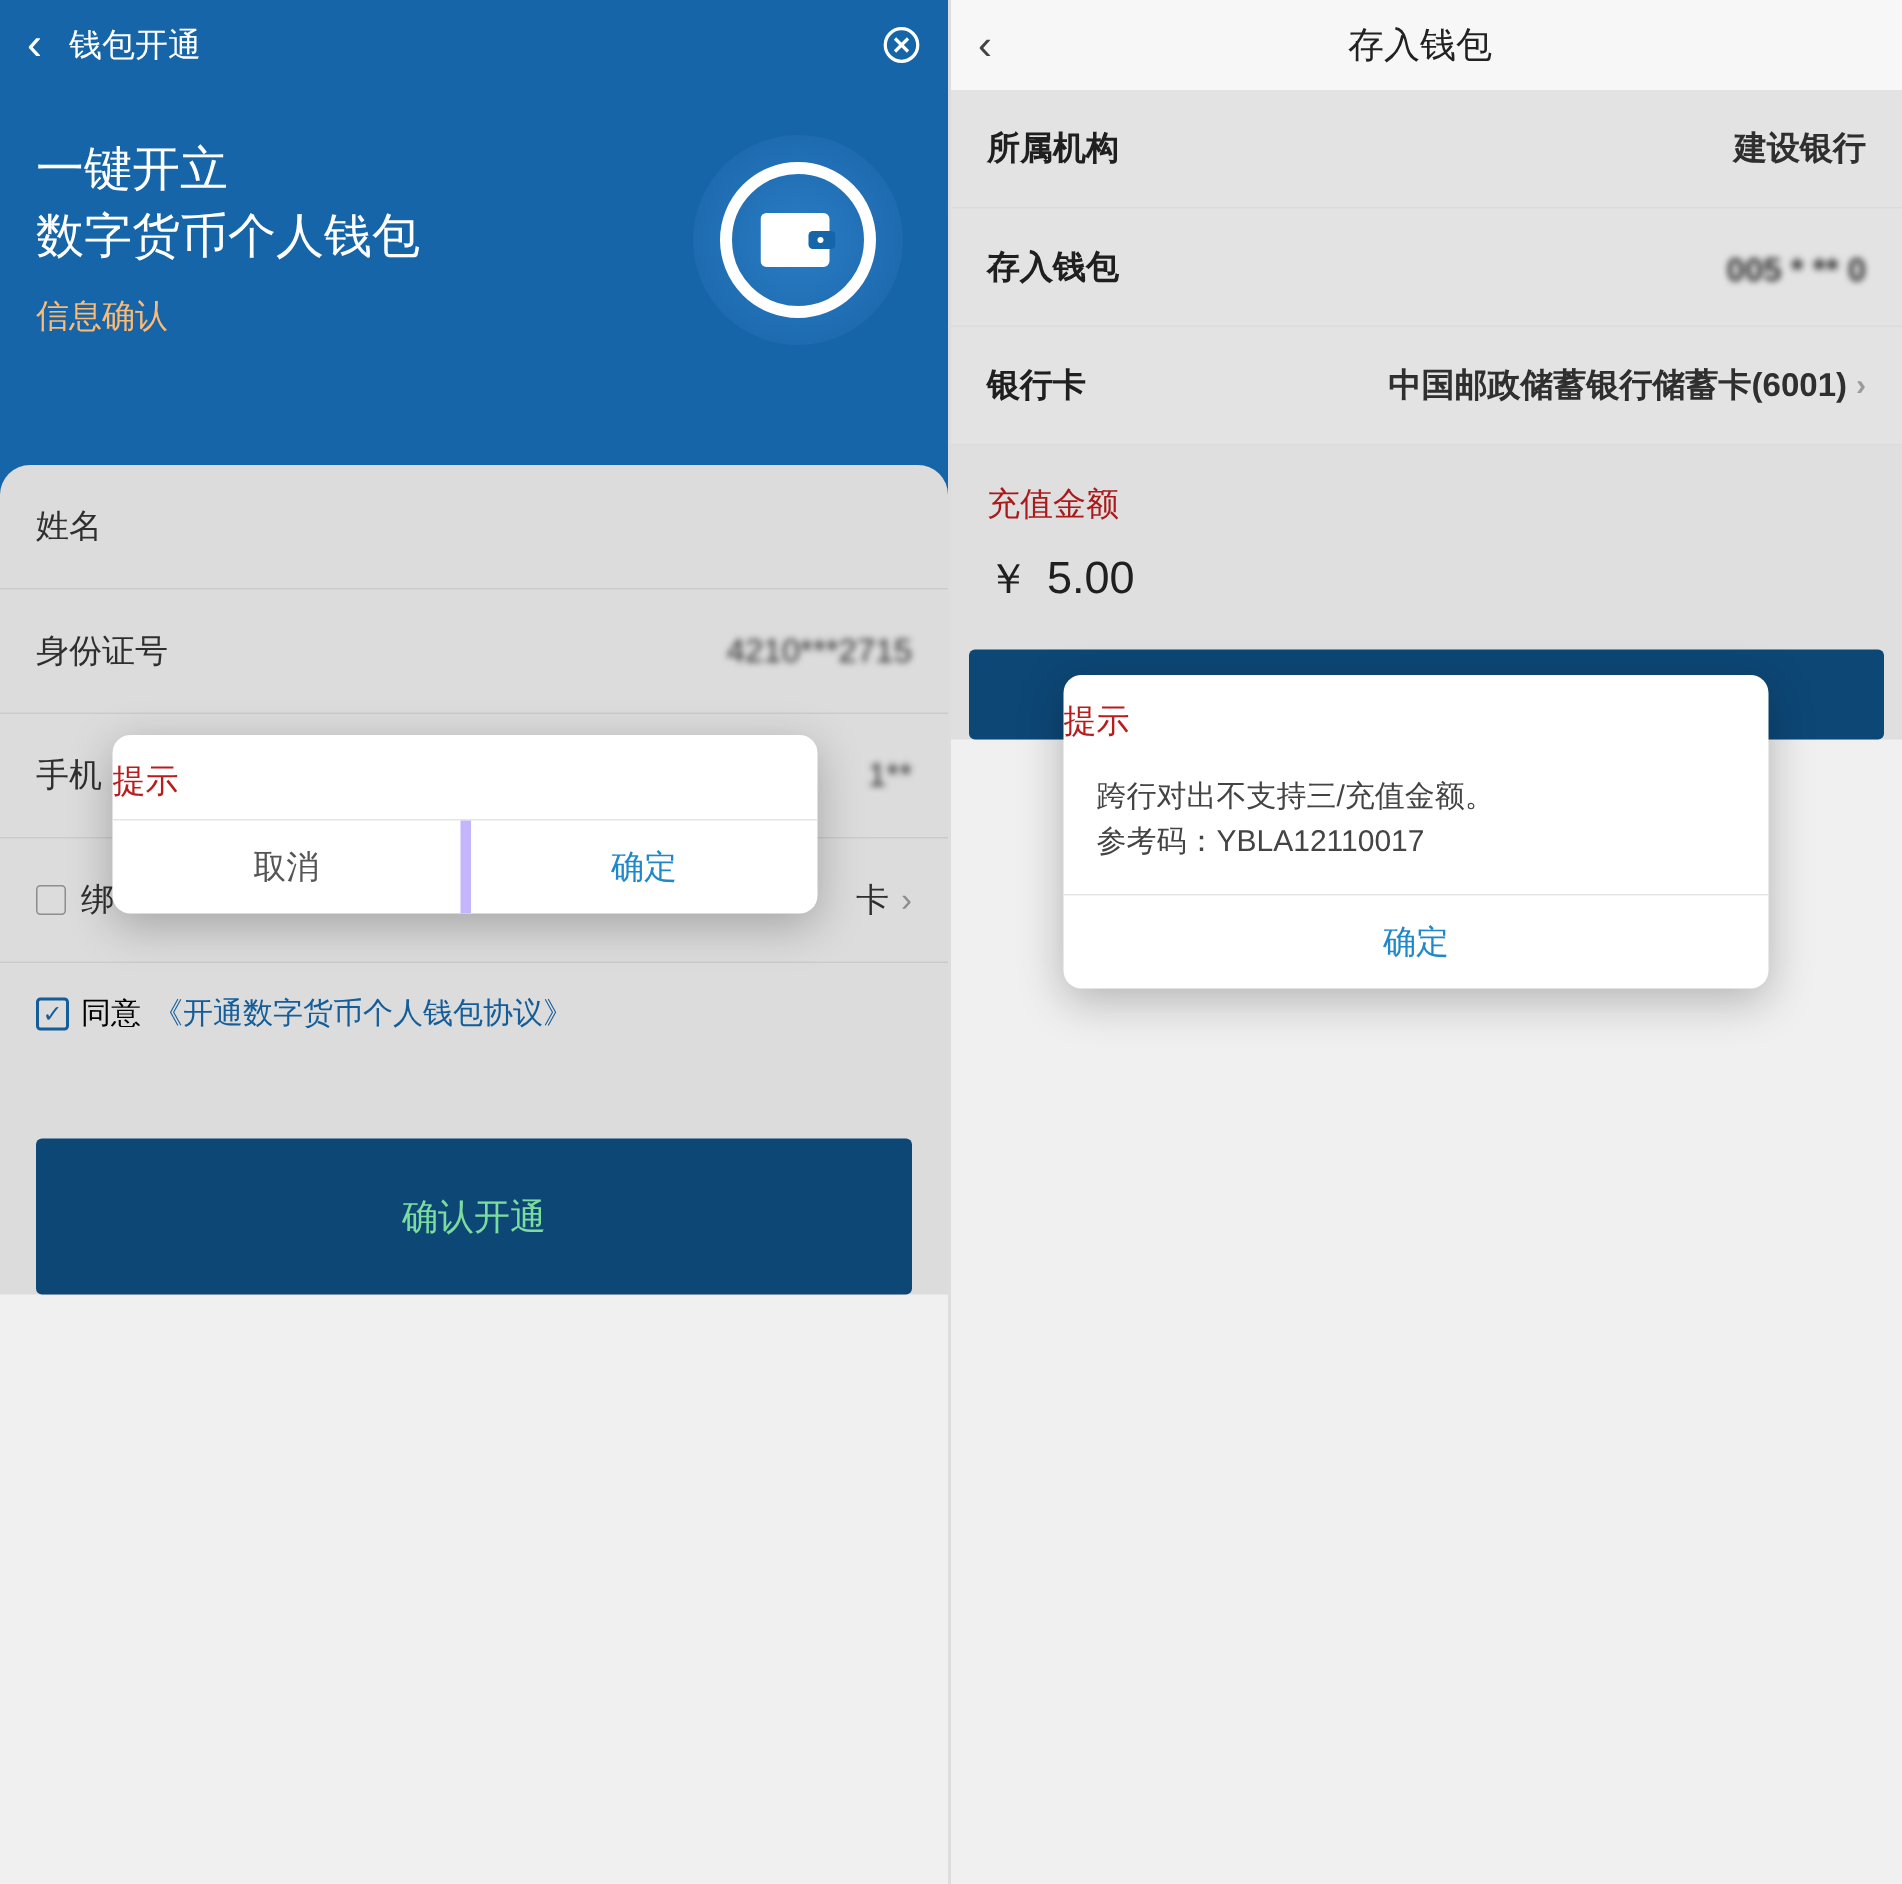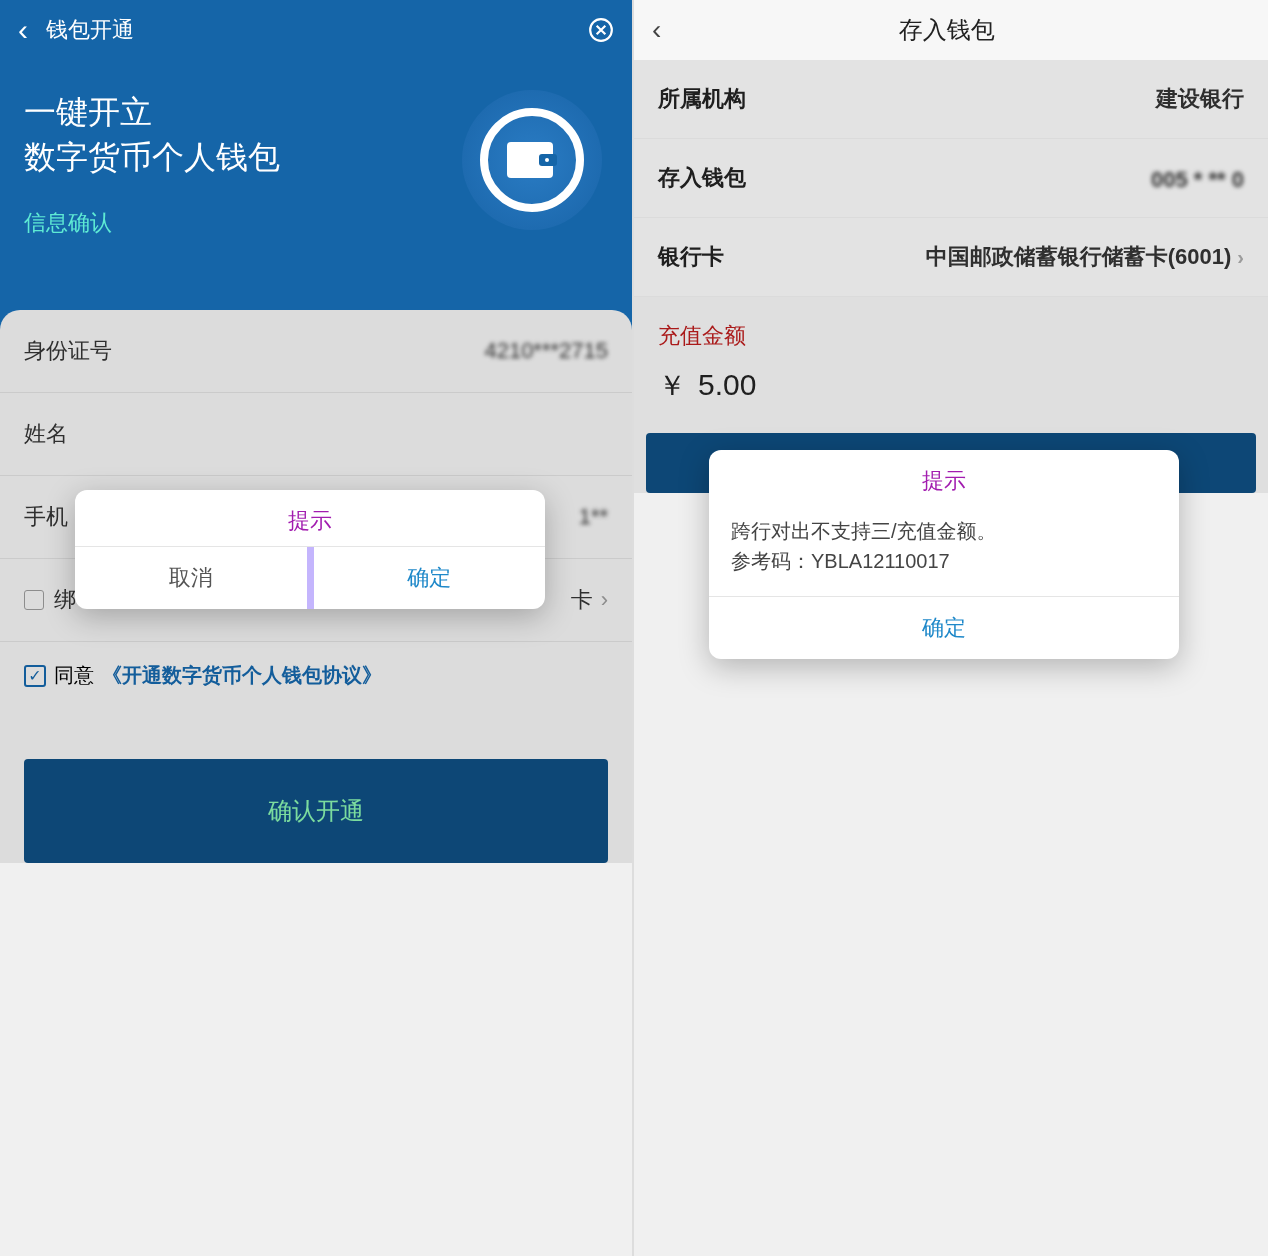--- a/index.html
+++ b/index.html
@@ -8,51 +8,51 @@
 .phone-left { border-right: 2px solid #ddd; }
 
 
 .hdr-blue { background: #1565a8; color: #fff; height: 60px; display: flex; align-items: center; padding: 0 18px; font-size: 22px; }
 .hdr-blue .back { font-size: 30px; margin-right: 18px; font-weight: 200; }
 .hdr-blue .title { flex: 1; }
 .hdr-blue .close { width: 26px; height: 26px; }
 
 .hero { background: #1565a8; position: relative; height: 280px; padding: 30px 24px 0; color: #fff; }
 .hero h1 { font-size: 32px; font-weight: 400; line-height: 1.4; }
-.hero .sub { font-size: 22px; color: #5eead4; margin-top: 28px; }
+.hero .sub { font-size: 22px; color: #fdba74; margin-top: 16px; }
 .hero .wallet-badge { position: absolute; right: 30px; top: 30px; width: 140px; height: 140px; border-radius: 50%; background: radial-gradient(circle, #2a7cc4 0%, #1e6bb0 70%, #1565a8 100%); display: flex; align-items: center; justify-content: center; }
 .wallet-ring { width: 104px; height: 104px; border: 8px solid #fff; border-radius: 50%; display: flex; align-items: center; justify-content: center; }
 .wallet-icon-svg { width: 50px; height: 40px; fill: #fff; }
 
 .form-card { background: #efefef; border-radius: 20px 20px 0 0; margin-top: -30px; position: relative; }
 .row { padding: 26px 24px; border-bottom: 1px solid #ddd; display: flex; align-items: center; justify-content: space-between; font-size: 22px; color: #333; }
 .row .val { color: #333; filter: blur(2px); }
 .row .chev { color: #999; font-size: 22px; margin-left: 8px; }
 .row-chk { padding: 20px 24px; display: flex; align-items: center; font-size: 20px; gap: 8px; }
 .chkbox { width: 22px; height: 22px; border: 2px solid #1565a8; border-radius: 3px; display: flex; align-items: center; justify-content: center; color: #1565a8; font-size: 16px; }
-.link { color: #1565a8; font-weight: bold; }
+.link { color: #1565a8; }
 .big-btn { margin: 50px 24px 0; background: #0e4d80; color: #86efac; text-align: center; padding: 36px 0; font-size: 24px; border-radius: 4px; font-family: Liberation Serif, serif; }
 
 
 .hdr-white { background: #f7f7f7; color: #222; height: 60px; display: flex; align-items: center; padding: 0 18px; font-size: 24px; }
 .hdr-white .back { font-size: 28px; margin-right: 10px; color: #444; }
 .hdr-white .title { flex: 1; text-align: center; padding-right: 28px; }
 .r-body { background: #f2f2f2; }
 .r-row { padding: 24px; background: #f7f7f7; display: flex; justify-content: space-between; align-items: flex-end; font-size: 22px; color: #222; border-bottom: 1px solid #eee; font-weight: bold; }
 .r-row .val { color: #333; }
 .r-row .val.blur { filter: blur(2px); }
 .r-row .chev { color: #aaa; font-size: 20px; margin-left: 6px; }
 .section-lbl { padding: 24px 24px 10px; font-size: 22px; color: #b91c1c; }
 .amount { padding: 6px 24px 20px; font-size: 30px; color: #222; display: flex; align-items: baseline; gap: 12px; }
 .amount .cur { font-size: 28px; }
 .r-btn-bg { margin: 8px 12px; height: 60px; background: #0e4d80; border-radius: 4px; }
 
 
 .modal { position: absolute; background: #fff; border-radius: 12px; box-shadow: 0 8px 30px rgba(0,0,0,.25); overflow: hidden; }
-.modal .m-title { text-align: center; color: #a21caf; font-size: 22px; padding: 16px 0 10px; }
+.modal .m-title { color: #b91c1c; font-size: 22px; padding: 16px 0 10px; }
 .modal .m-body { padding: 10px 22px 20px; font-size: 20px; color: #444; line-height: 1.5; }
 .modal .m-btns { display: flex; border-top: 1px solid #e5e5e5; }
 .modal .m-btn { flex: 1; text-align: center; padding: 16px 0; font-size: 22px; }
 .modal .m-btn.cancel { color: #555; border-right: 7px solid #c4b5fd; }
 .modal .m-btn.ok { color: #1e88c9; }
 
 .modal-left { left: 75px; top: 490px; width: 470px; }
 .modal-left .m-body { text-align: center; }
 .modal-right { left: 75px; top: 450px; width: 470px; }
 
@@ -83,25 +83,25 @@
             <rect x="0" y="2" width="46" height="36" rx="4"></rect>
             <rect x="32" y="14" width="18" height="12" rx="3" fill="#1565a8"></rect>
             <circle cx="40" cy="20" r="2" fill="#fff"></circle>
           </svg>
       </div>
     </div>
   </div>
 
   <div class="form-card dimmed">
     <div class="row">
+      <span>姓名</span>
+    </div>
+    <div class="row">
       <span>身份证号</span>
       <span class="val">4210***2715</span>
-    </div>
-    <div class="row">
-      <span>姓名</span>
     </div>
     <div class="row">
       <span>手机</span>
       <span class="val">1**</span>
     </div>
     <div class="row">
       <span style="display:flex;align-items:center;gap:10px">
         <span style="width:20px;height:20px;border:1px solid #999;border-radius:3px;display:inline-block"></span>
         <span>绑</span>
       </span>

